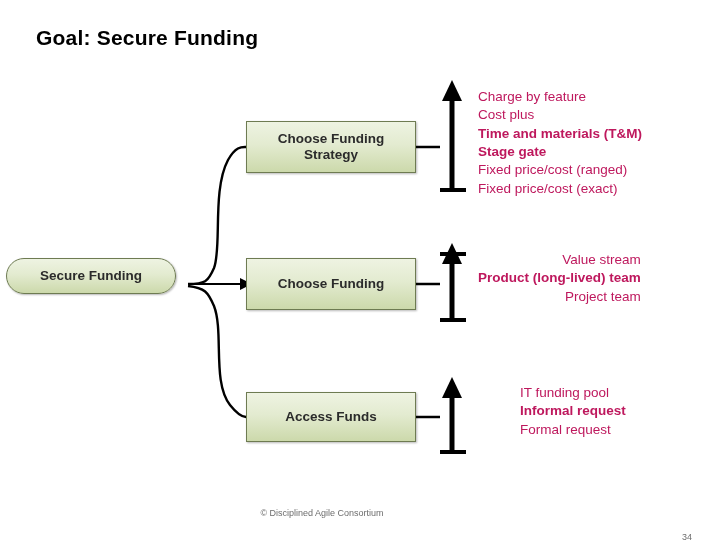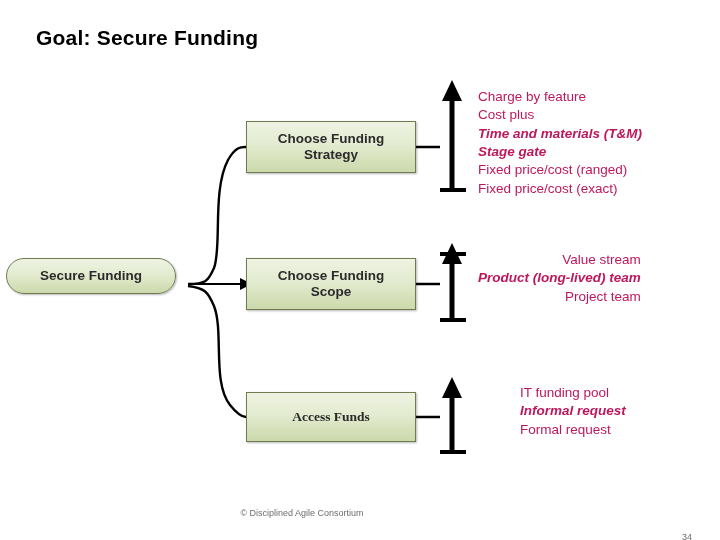--- a/index.html
+++ b/index.html
@@ -81,56 +81,55 @@
     top: 258px;
     width: 170px;
     height: 52px;
   }
 
   #node-access {
     left: 246px;
     top: 392px;
     width: 170px;
     height: 50px;
-    font-family: Liberation Serif, serif;
   }
 
   .node-line2 {
     display: block;
   }
 
   
   .options {
     position: absolute;
     font-size: 13.5px;
     color: #be185d;
     line-height: 1.36;
     white-space: nowrap;
   }
   .options .opt {
     display: block;
   }
   .options .opt.bold {
     font-weight: bold;
-    font-style: italic;
   }
 
   #options-strategy { left: 478px; top: 88px; }
   #options-scope    { left: 478px; top: 251px; text-align: right; }
   #options-access   { left: 478px; top: 384px; margin-left: 42px; }
 
   
   #footer-credit {
     position: absolute;
     left: 0;
     top: 508px;
     width: 604px;
     text-align: center;
     font-size: 9px;
     color: #6d6d6d;
+    padding-left: 20px;
   }
   #footer-pagenum {
     position: absolute;
     right: 28px;
     top: 508px;
     font-size: 9px;
     color: #6d6d6d;
     margin-top: 24px;
   }
 </style>
@@ -175,21 +174,20 @@
   <div class="node" id="node-strategy">
     <span>
       <span class="node-line2">Choose Funding</span>
       <span class="node-line2">Strategy</span>
     </span>
   </div>
 
   <div class="node" id="node-scope">
     <span>
       <span class="node-line2">Choose Funding</span>
-      <span class="node-line2">Scope</span>
     </span>
   </div>
 
   <div class="node" id="node-access">
     <span>Access Funds</span>
   </div>
 
   <div class="options" id="options-strategy">
     <span class="opt">Charge by feature</span>
     <span class="opt">Cost plus</span>

